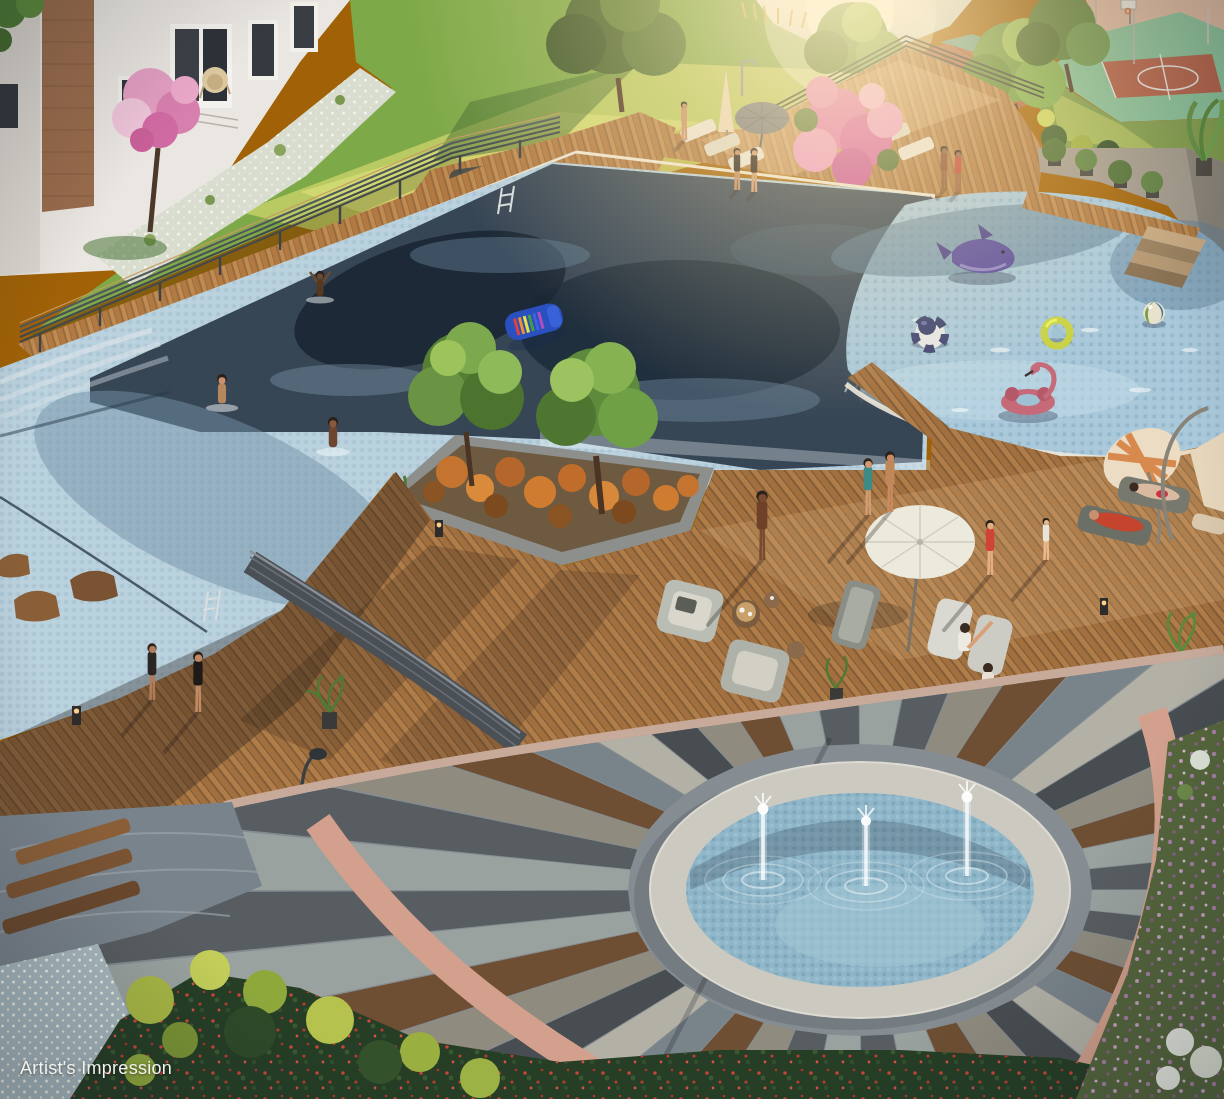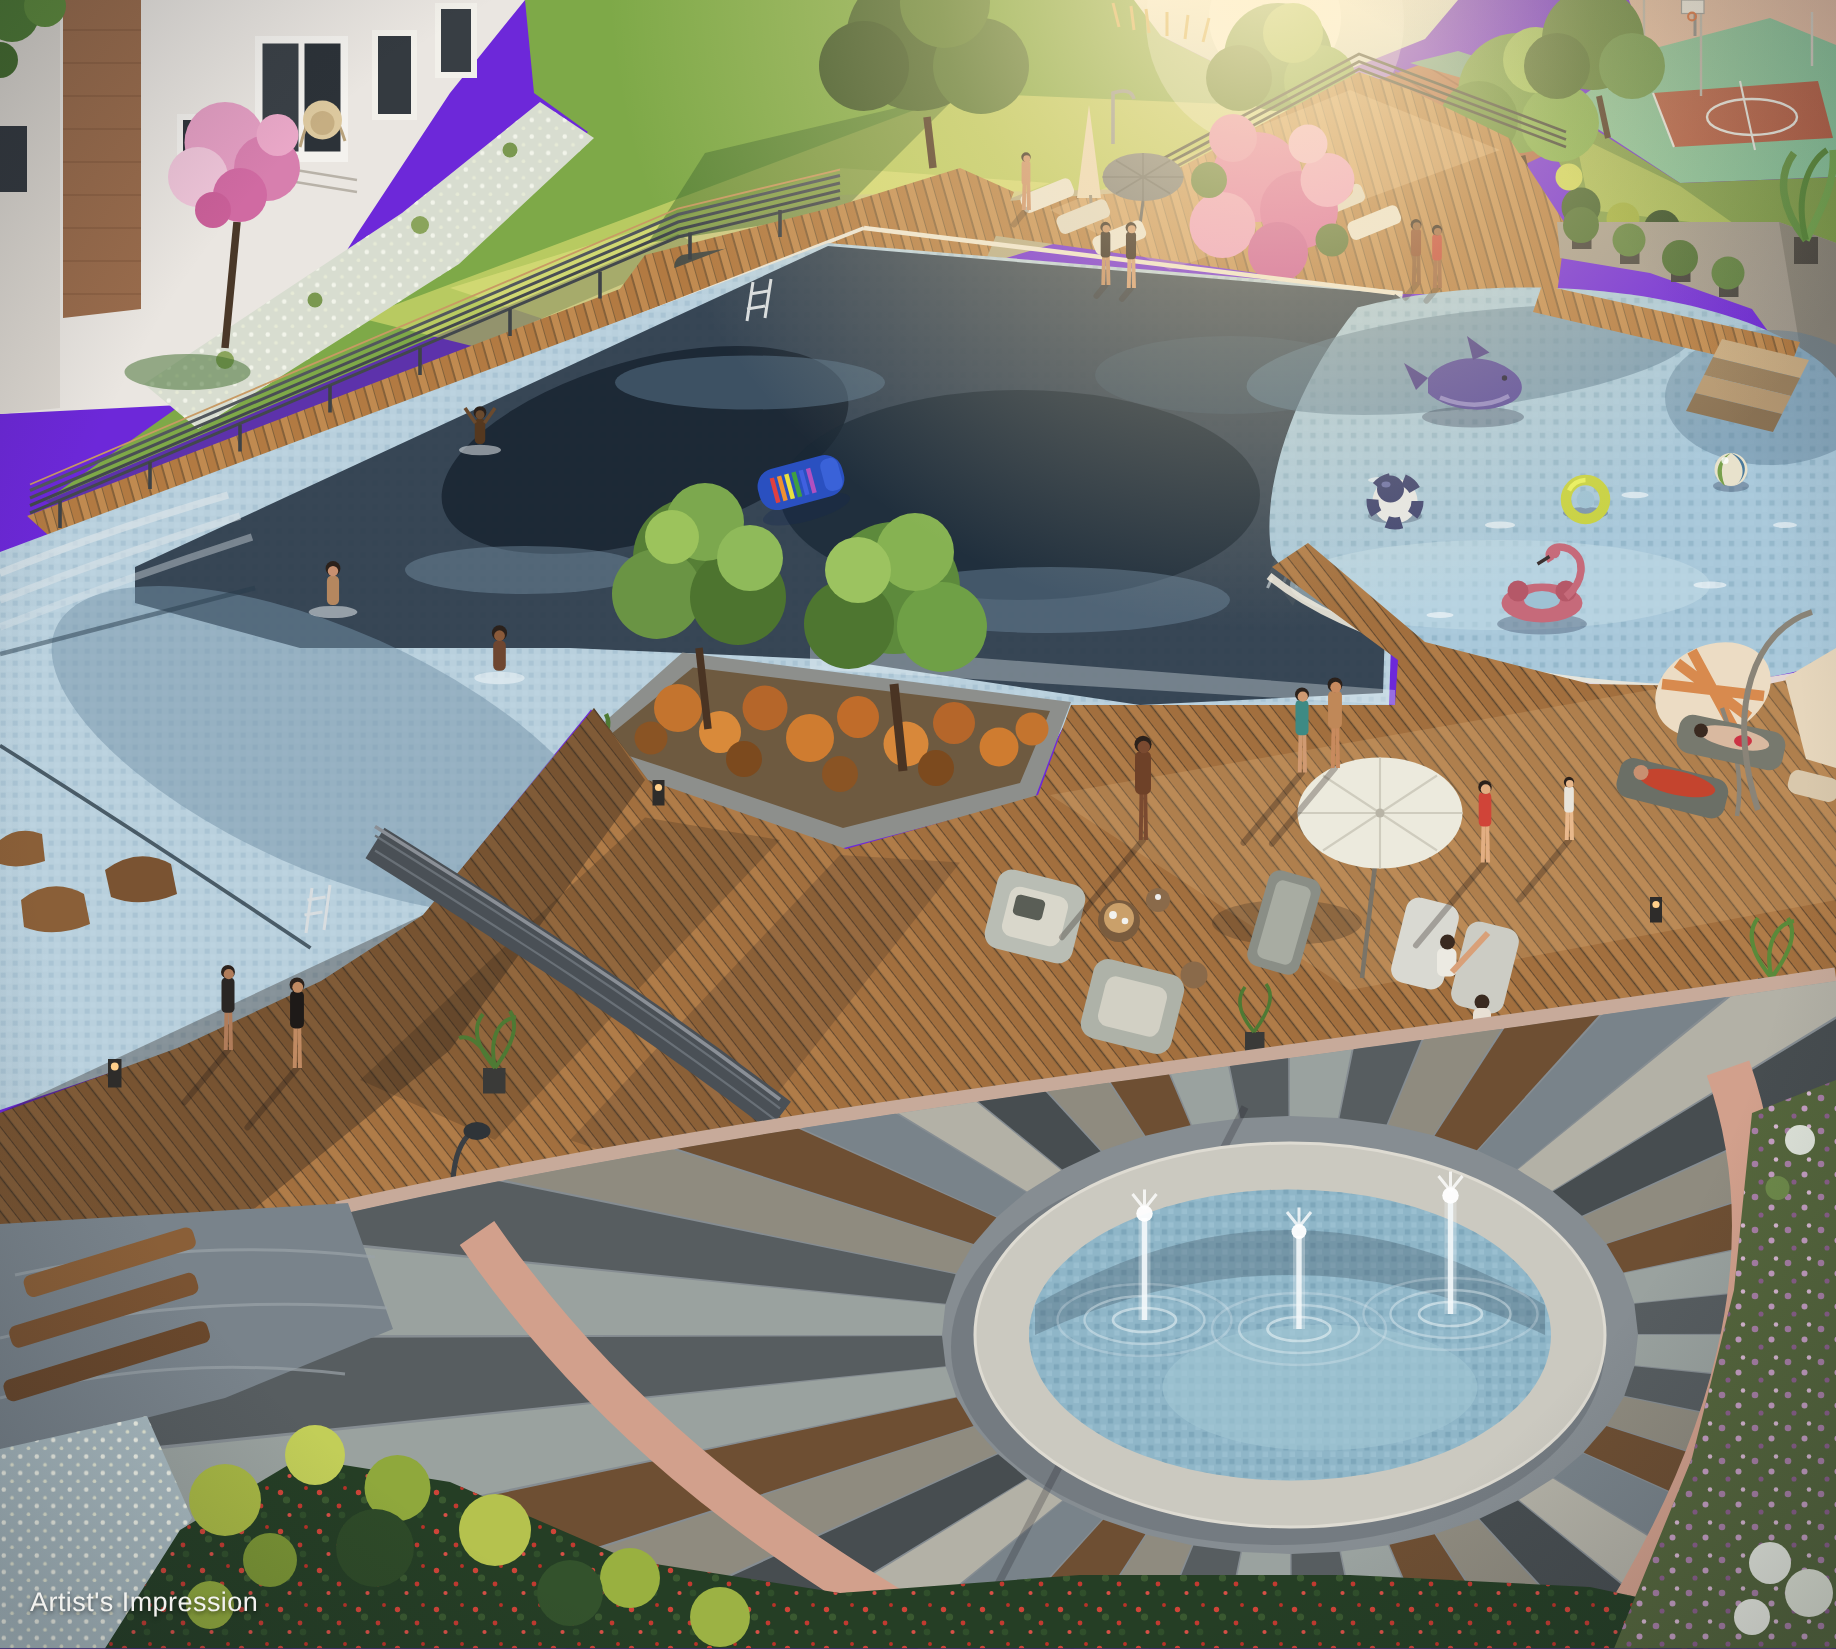--- a/index.html
+++ b/index.html
@@ -1,16 +1,16 @@
 <!DOCTYPE html>
 <html><head>
 <meta charset="utf-8">
 <style>
   html,body{margin:0;padding:0;background:#222;}
-  #stage{position:relative;width:1224px;height:1099px;overflow:hidden;font-family:"Liberation Sans",sans-serif;background:#6d28d9;}
+  #stage{position:relative;width:1224px;height:1099px;overflow:hidden;font-family:"Liberation Sans",sans-serif;background:#a16207;}
   #stage svg{position:absolute;left:0;top:0;}
   #caption{position:absolute;left:20px;top:1058px;font-size:18px;letter-spacing:.3px;color:#f2f2ef;text-shadow:0 1px 3px rgba(0,0,0,.5);}
 </style>
 </head>
 <body>
 
 <div id="stage">
 <svg width="1224" height="1099" viewBox="0 0 1224 1099">
 <defs>
   <pattern id="wood" width="14" height="14" patternUnits="userSpaceOnUse" patternTransform="rotate(-38)">

